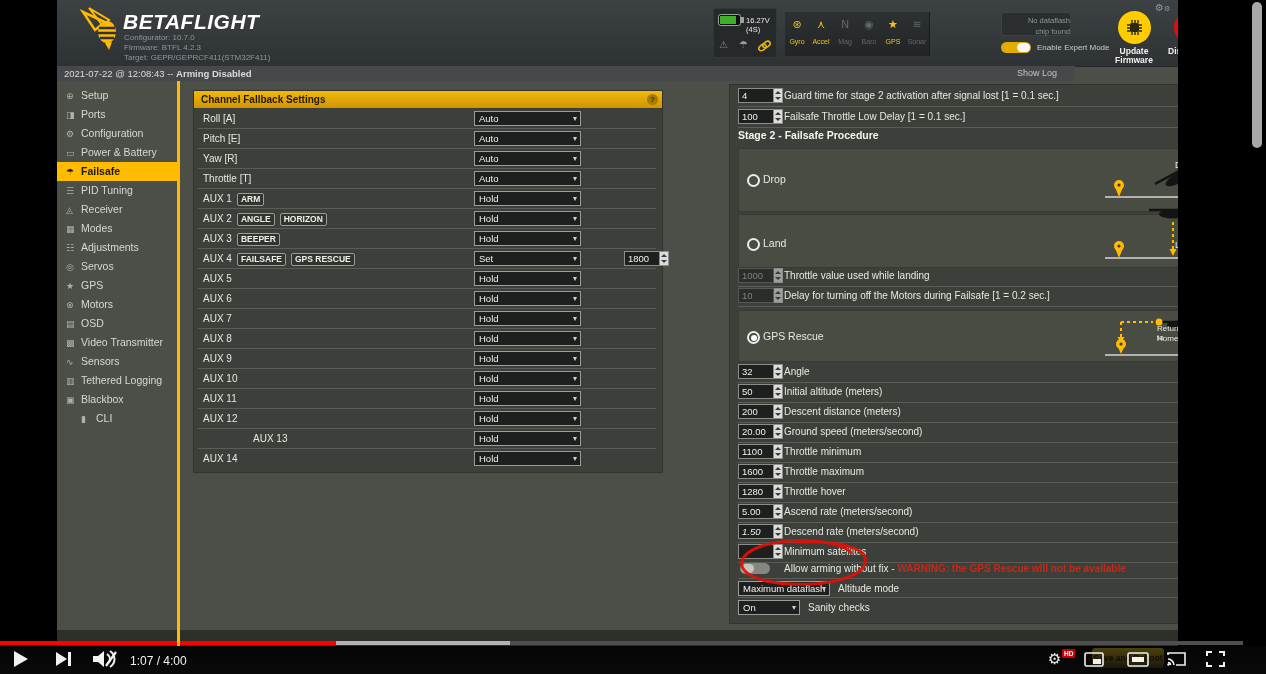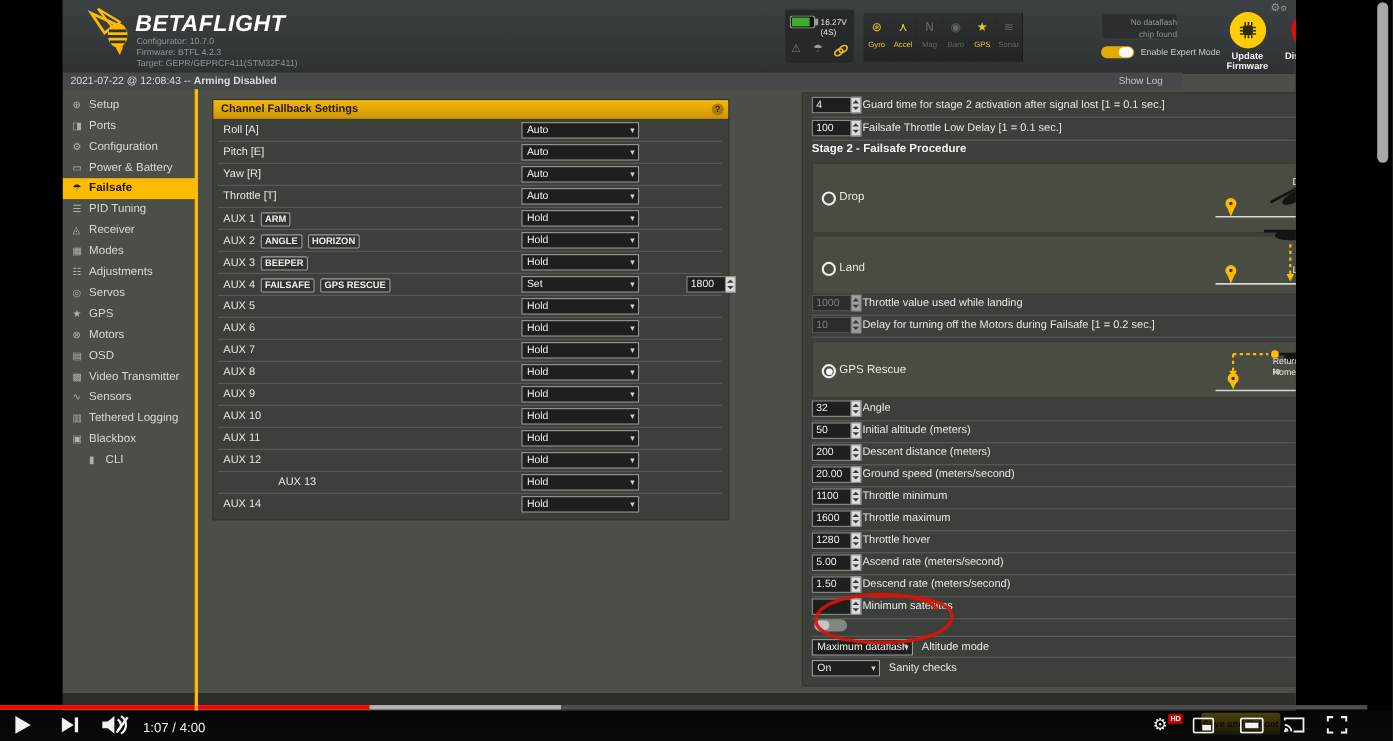--- a/index.html
+++ b/index.html
@@ -440,21 +440,21 @@
       <div class="sep" style="left: 681px; top: 502px; width: 472px;"></div>
       <div class="numbox" style="left: 681px; top: 504px;">
         <div class="v">5.00</div>
         <div class="sp">
           <i class="up"></i>
           <i class="dn"></i>
         </div>
       </div>
       <div class="rowlabel" style="left: 727px; top: 506px;">Ascend rate (meters/second)</div>
       <div class="sep" style="left: 681px; top: 522px; width: 472px;"></div>
-      <div class="numbox" style="left: 681px; top: 524px;">
+      <div class="numbox" style="left: 681px; top: 524px; font-style: italic;">
         <div class="v">1.50</div>
         <div class="sp">
           <i class="up"></i>
           <i class="dn"></i>
         </div>
       </div>
       <div class="rowlabel" style="left: 727px; top: 526px;">Descend rate (meters/second)</div>
       <div class="sep" style="left: 681px; top: 542px; width: 472px;"></div>
       <div class="numbox" style="left: 681px; top: 544px;">
         <div class="v"></div>
@@ -463,20 +463,21 @@
           <i class="dn"></i>
         </div>
       </div>
       <div class="rowlabel" style="left: 727px; top: 546px;">Minimum satellites</div>
       <div class="sep" style="left: 681px; top: 562px; width: 472px;"></div>
     </div>
 
   <div class="toggle" style="left:683px;top:563px">
       <div class="knob"></div>
     </div>
+  <span class="rowlabel" style="left:727px;top:563px"><span>Allow arming without fix - </span><span class="warn-red">WARNING: the GPS Rescue will not be available</span></span>
   <div class="sep" style="left:681px;top:578px;width:472px"></div>
 
   <div class="select" style="left:681px;top:581px;width:92px">
     <span>Maximum dataflash</span><span class="ar">▾</span></div>
   <span class="rowlabel" style="left:781px;top:583px">Altitude mode</span>
   <div class="sep" style="left:681px;top:597px;width:472px"></div>
   <div class="select" style="left:681px;top:600px;width:62px">
     <span>On</span><span class="ar">▾</span></div>
   <span class="rowlabel" style="left:751px;top:602px">Sanity checks</span>
 

